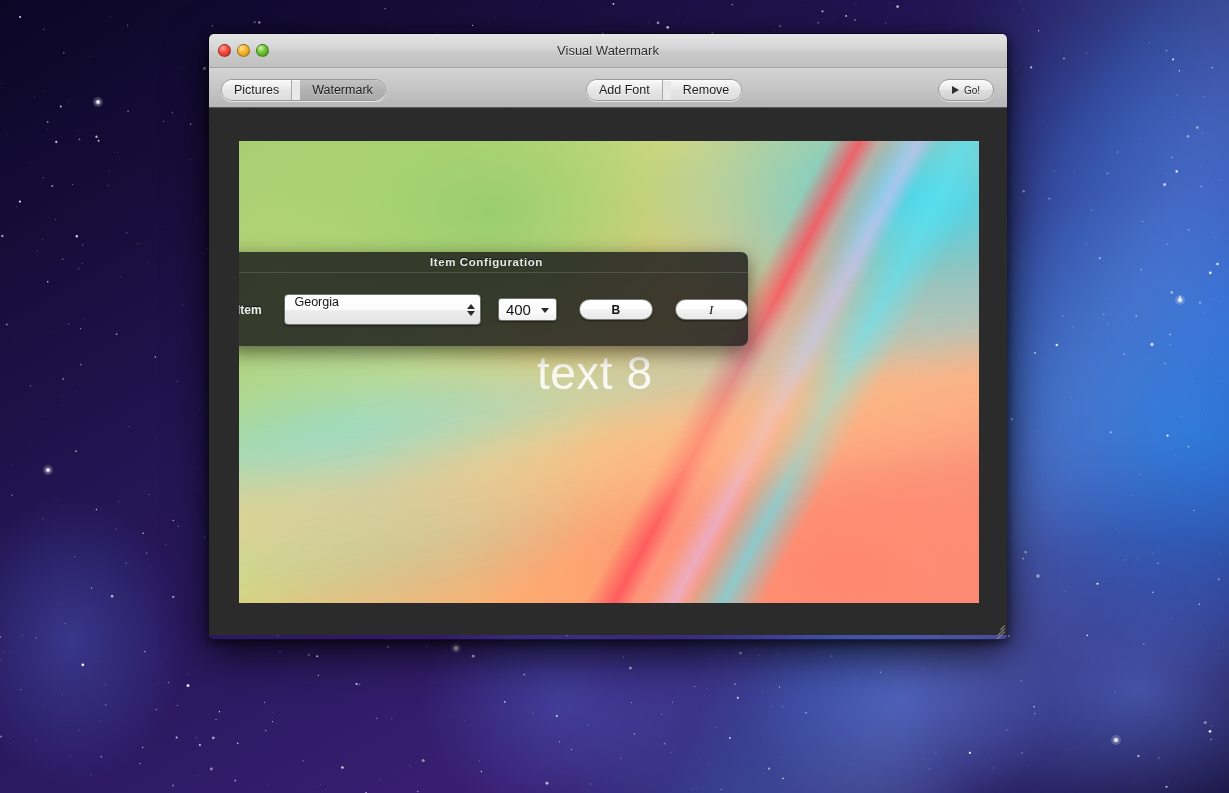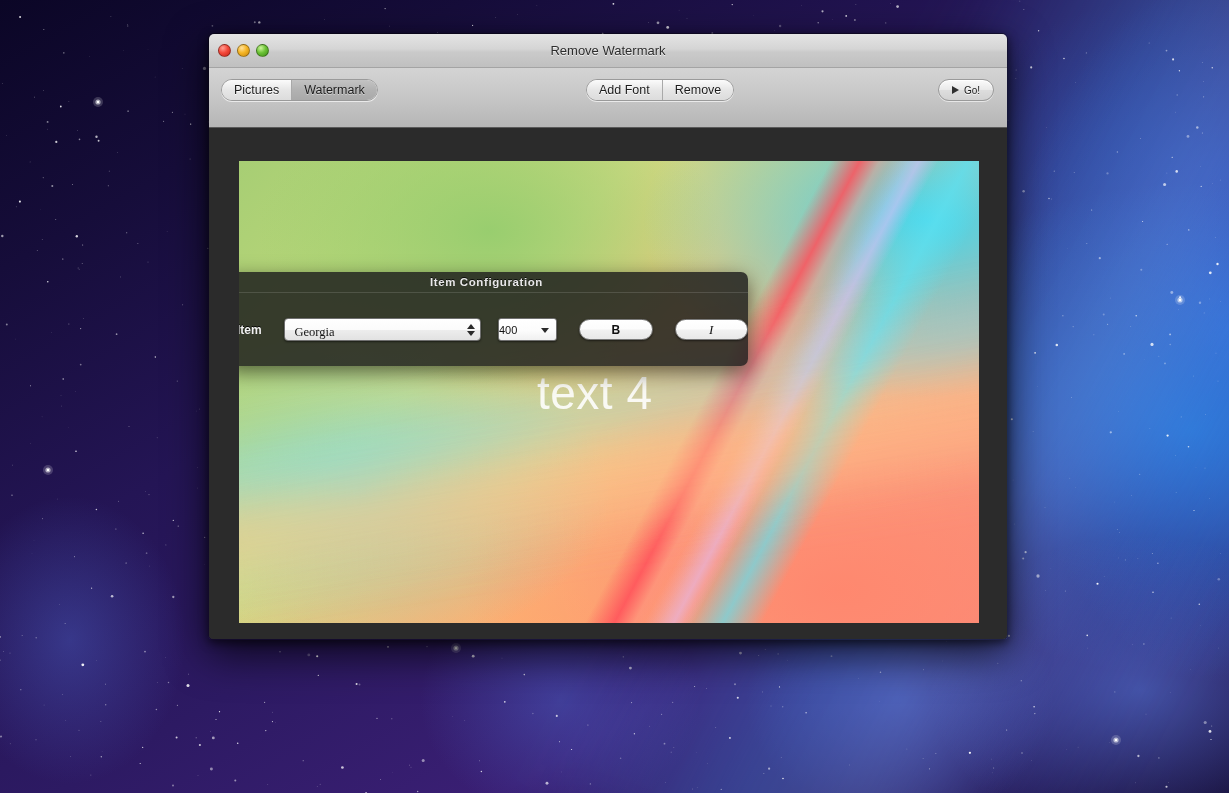--- a/index.html
+++ b/index.html
@@ -67,21 +67,21 @@
   #window-title {
     position: absolute; left: 0; right: 0; top: 9px;
     text-align: center;
     font-size: 13px; color: #2d2d2d;
     text-shadow: 0 1px 0 rgba(255,255,255,0.7);
     font-weight: 400;
   }
 
   #toolbar {
     position: relative;
-    height: 60px;
+    height: 40px;
     background: linear-gradient(to bottom, #d4d4d4 0%, #c6c6c6 50%, #b6b6b6 100%);
     border-bottom: 1px solid #5a5a5a;
   }
 
   
   .segmented {
     position: absolute;
     display: flex;
     height: 22px;
     border-radius: 11px;
@@ -93,21 +93,21 @@
   .segmented .seg {
     font-size: 12.5px;
     color: #1c1c1c;
     padding: 0 12px;
     display: flex; align-items: center;
     background: linear-gradient(to bottom, #fbfbfb 0%, #e6e6e6 50%, #dcdcdc 100%);
     border-right: 1px solid #a9a9a9;
     text-shadow: 0 1px 0 rgba(255,255,255,0.85);
     white-space: nowrap;
   }
-  .segmented .seg:last-child { border-right: none; }
+  .segmented .seg:last-child { border-right: none; margin-left: 8px; }
   .segmented .seg.active {
     background: linear-gradient(to bottom, #c3c3c3 0%, #b2b2b2 50%, #a9a9a9 100%);
     text-shadow: 0 1px 0 rgba(255,255,255,0.45);
   }
   #tabs-group { left: 12px; top: 11px; }
   #actions-group { left: 377px; top: 11px; }
 
   
   #go-button {
     position: absolute;
@@ -243,27 +243,27 @@
     font-size: 12px;
     font-weight: bold;
     color: #f2f2f2;
     width: 42px;
     text-shadow: 0 -1px 0 rgba(0,0,0,0.85);
   }
 
   
   #font-combo {
     position: relative;
-    width: 209px; height: 23px;
+    width: 209px; height: 31px;
     margin-left: 8px;
     border-radius: 4px;
     border: 1px solid #6f6f6f;
     background: linear-gradient(to bottom, #ffffff 0%, #fbfbfb 50%, #ededed 52%, #e2e2e2 100%);
     box-shadow: 0 1px 2px rgba(0,0,0,0.5), inset 0 1px 0 rgba(255,255,255,0.9);
-    display: flex; align-items: flex-end; font-family: Liberation Serif, serif;
+    display: flex; align-items: flex-start;
   }
   #font-combo-value {
     font-size: 12.5px; color: #131313;
     padding-left: 9px;
   }
   #font-stepper {
     position: absolute; right: 5px; top: 50%;
     transform: translateY(-50%);
     display: flex; flex-direction: column; gap: 2px;
   }
@@ -285,21 +285,22 @@
     position: relative;
     width: 63px; height: 23px;
     margin-left: 17px;
     border-radius: 3px;
     border: 1px solid #6f6f6f;
     background: linear-gradient(to bottom, #ffffff 0%, #fcfcfc 55%, #f0f0f0 100%);
     box-shadow: 0 1px 2px rgba(0,0,0,0.5), inset 0 1px 0 rgba(255,255,255,0.95);
     display: flex; align-items: center;
   }
   #size-combo-value {
-    font-size: 11px; color: #131313;
+    font-size: 15px; color: #131313;
+    padding-left: 7px;
   }
   #size-arrow { position: absolute; right: 7px; top: 9px; }
 
   
   .pill-btn {
     width: 78px; height: 21px;
     margin-left: 22px;
     border-radius: 11px;
     border: 1px solid #7a7a7a;
     background: linear-gradient(to bottom, #ffffff 0%, #fcfcfc 48%, #f2f2f2 52%, #e8e8e8 100%);
@@ -1265,21 +1266,21 @@
     </svg>
 
   <div id="window">
 
     <div id="titlebar">
       <div id="traffic">
         <div class="light red"></div>
         <div class="light yellow"></div>
         <div class="light green"></div>
       </div>
-      <div id="window-title">Remove Watermark</div>
+      <div id="window-title">Visual Watermark</div>
     </div>
 
     <div id="toolbar">
 
       <div class="segmented" id="tabs-group">
         <div class="seg">Pictures</div>
         <div class="seg active">Watermark</div>
       </div>
 
       <div class="segmented" id="actions-group">
@@ -1294,21 +1295,21 @@
 
     </div>
 
     <div id="body">
 
       <div id="photo">
         <div id="ribbon-sweep"></div>
         <div id="ribbon-sweep2"></div>
 
 
-        <div id="watermark-text2">text 4</div>
+        <div id="watermark-text2">text 8</div>
 
         <div id="item-config">
 
           <div id="item-config-title">Item Configuration</div>
 
           <div id="item-config-row">
 
             <div id="font-label">Item</div>
 
             <div id="font-combo">

